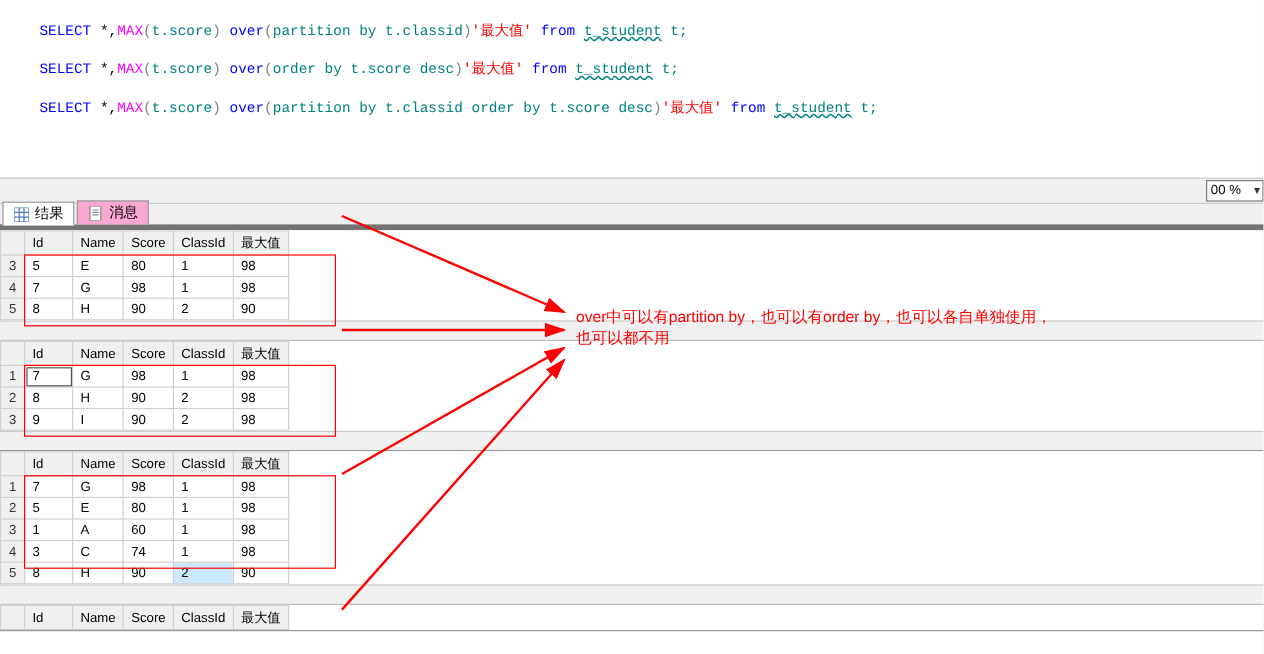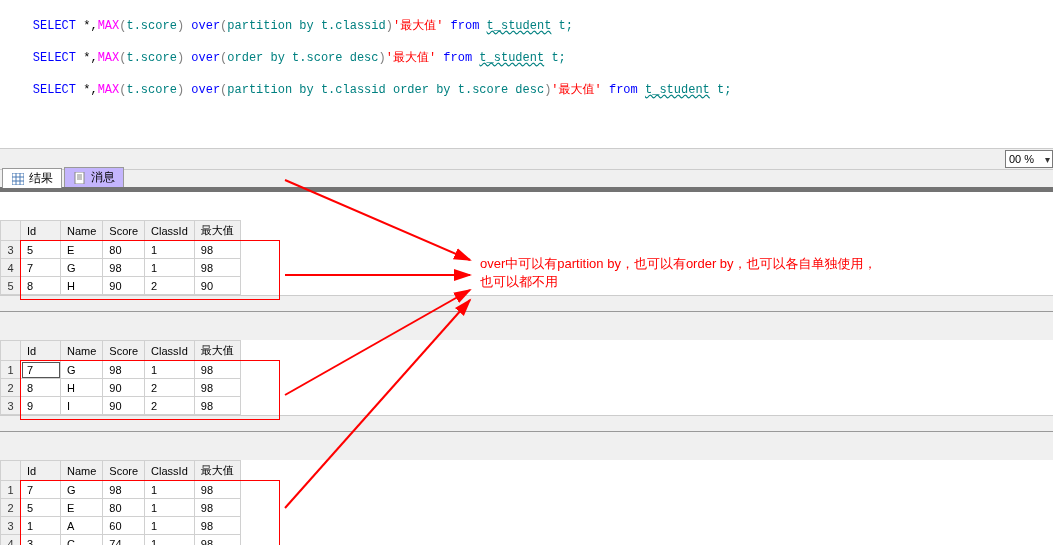--- a/index.html
+++ b/index.html
@@ -61,21 +61,21 @@
     height: 22px;
     display: flex;
     align-items: flex-end;
     font-family: "Microsoft YaHei", "Segoe UI", sans-serif;
     font-size: 12px;
     padding-left: 2px;
   }
   .tab {
     border: 1px solid #999;
     border-bottom: none;
-    background: #c4b5fd;
+    background: #f9a8d4;
     padding: 2px 8px;
     margin-right: 2px;
     display: flex;
     align-items: center;
     gap: 4px;
     height: 20px;
   }
   .tab.active { background: #fff; position: relative; top: 1px; }
   .tab-icon {
     width: 14px;
@@ -86,21 +86,20 @@
   }
   .results-area {
     background: #f0f0f0;
   }
   .grid-block {
     background: #fff;
     border-bottom: 1px solid #999;
   }
   .grid-wrap {
     position: relative;
-    margin-top: 28px;
   }
   table.grid {
     border-collapse: collapse;
     font-family: "Segoe UI", "Microsoft YaHei", sans-serif;
     font-size: 11px;
     background: #fff;
   }
   table.grid th, table.grid td {
     border: 1px solid #d0d0d0;
     padding: 2px 6px;

